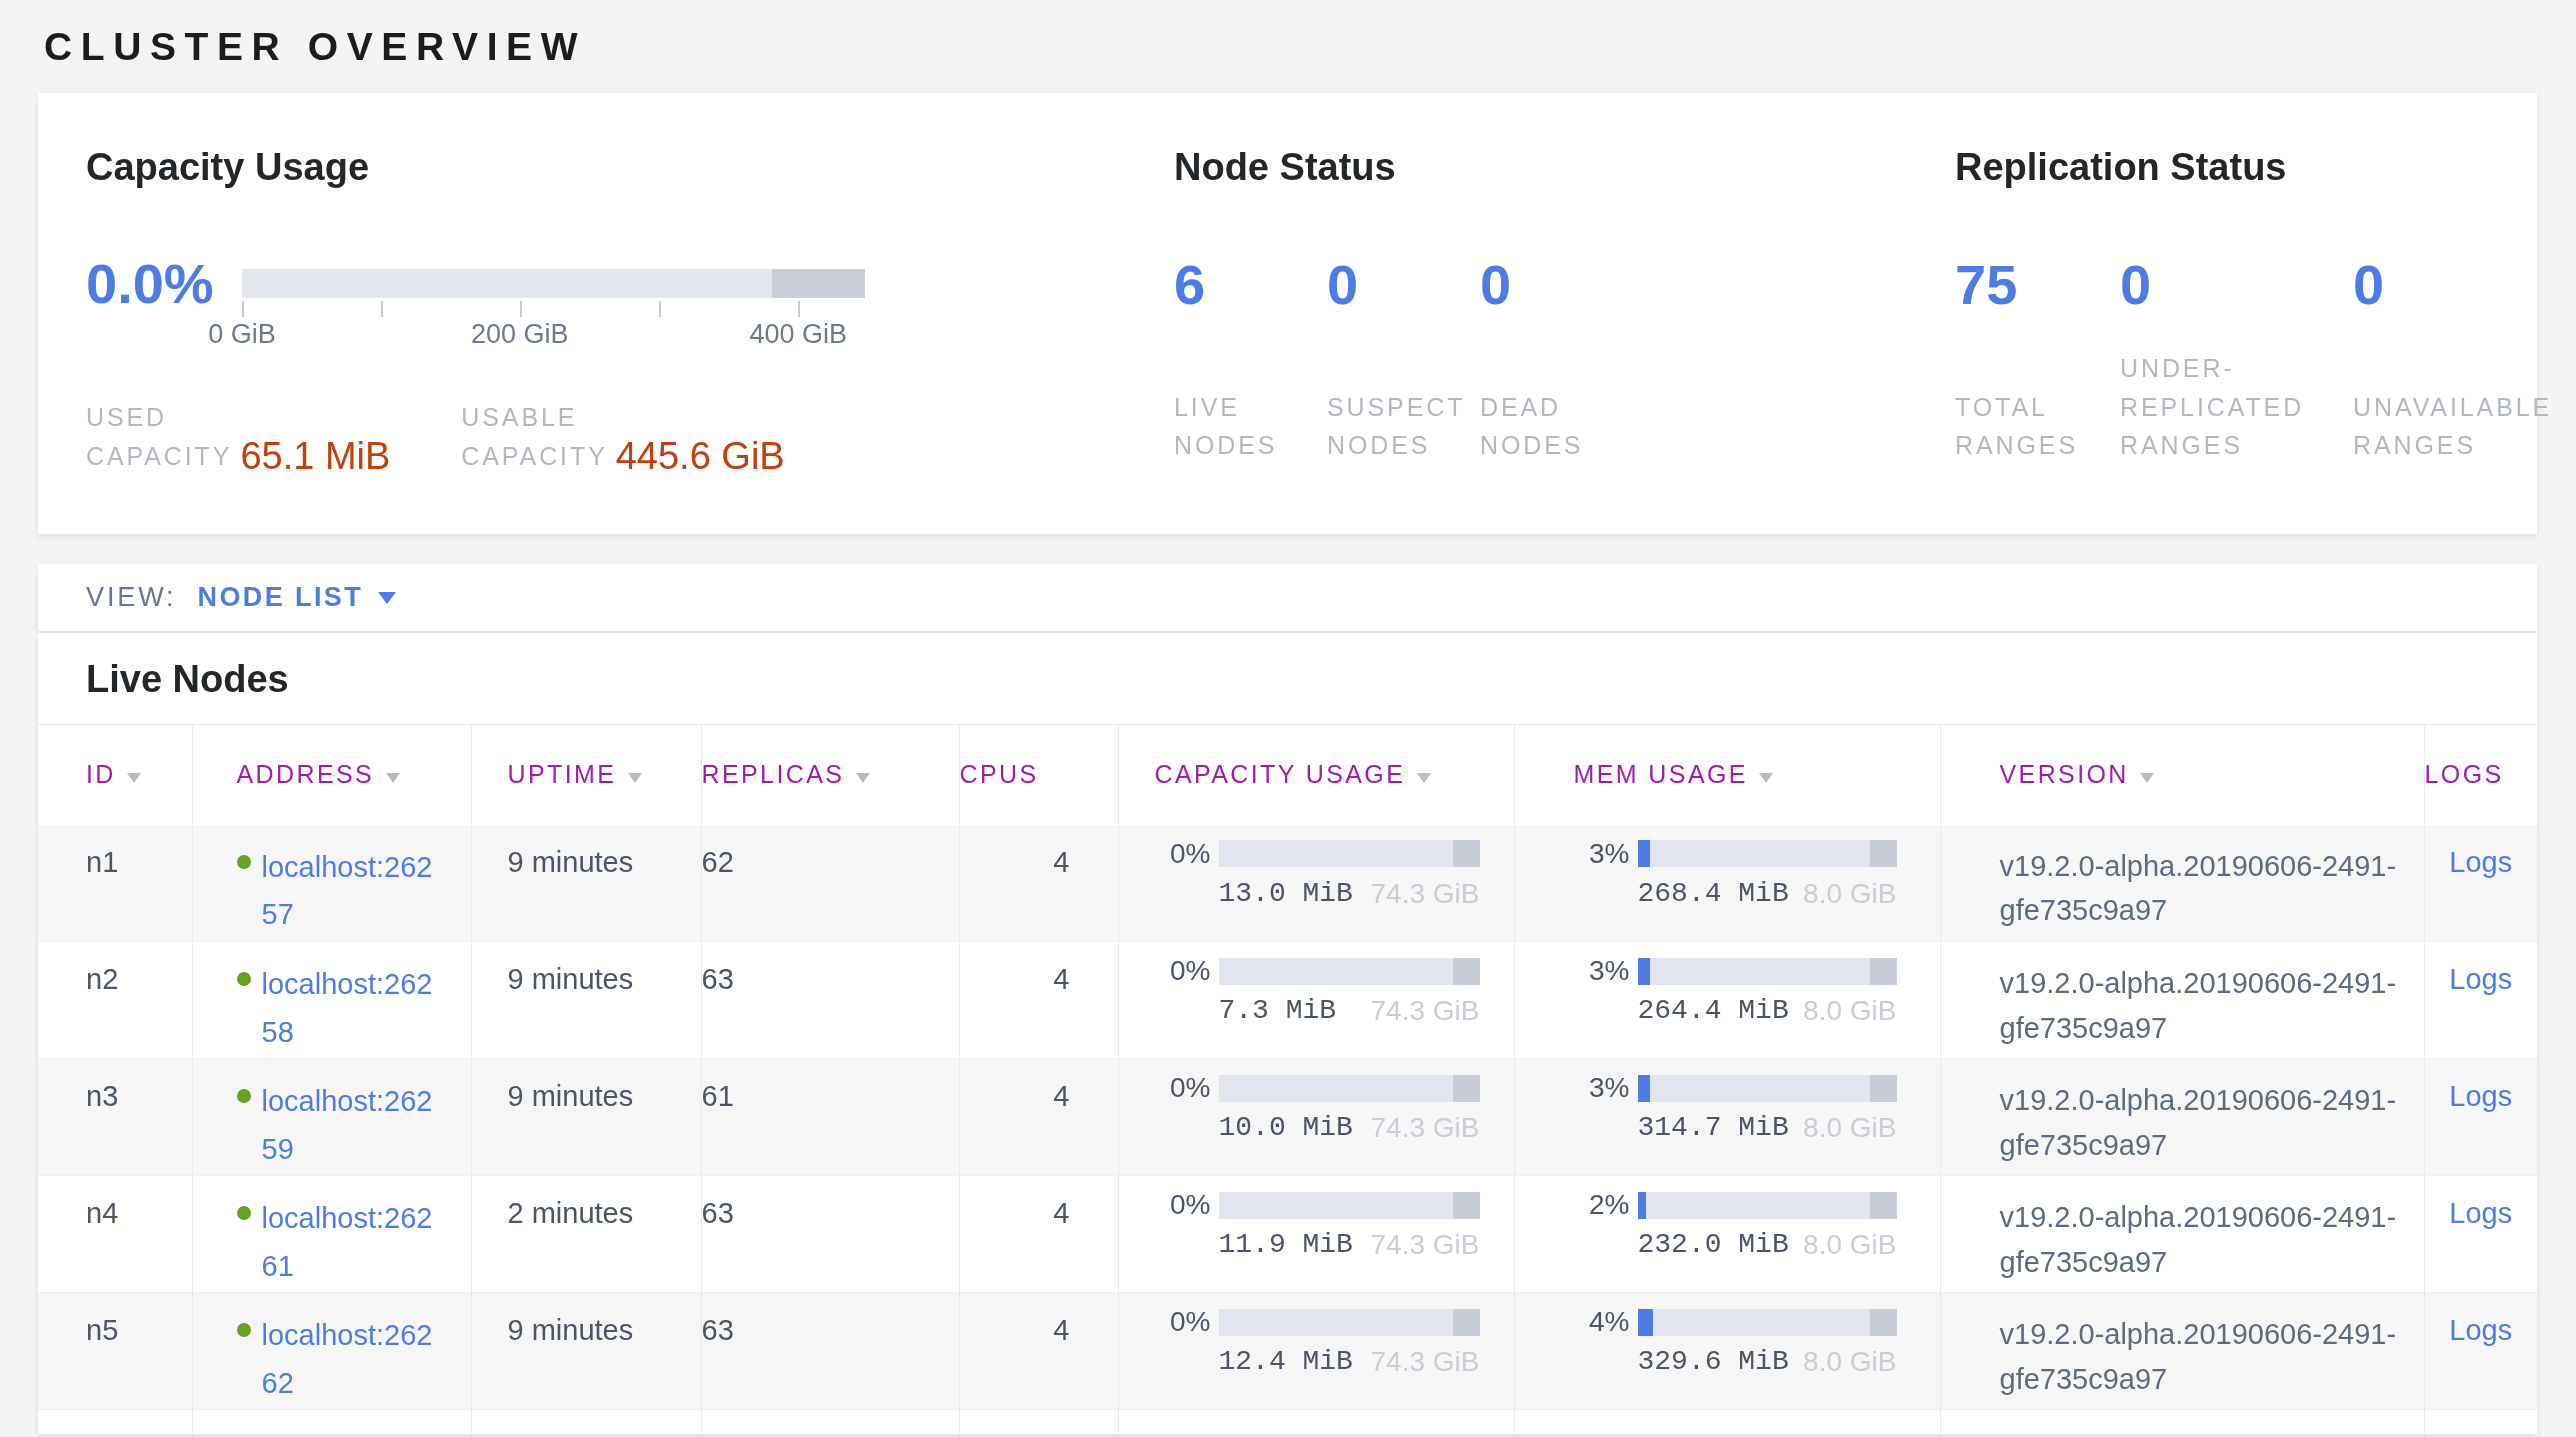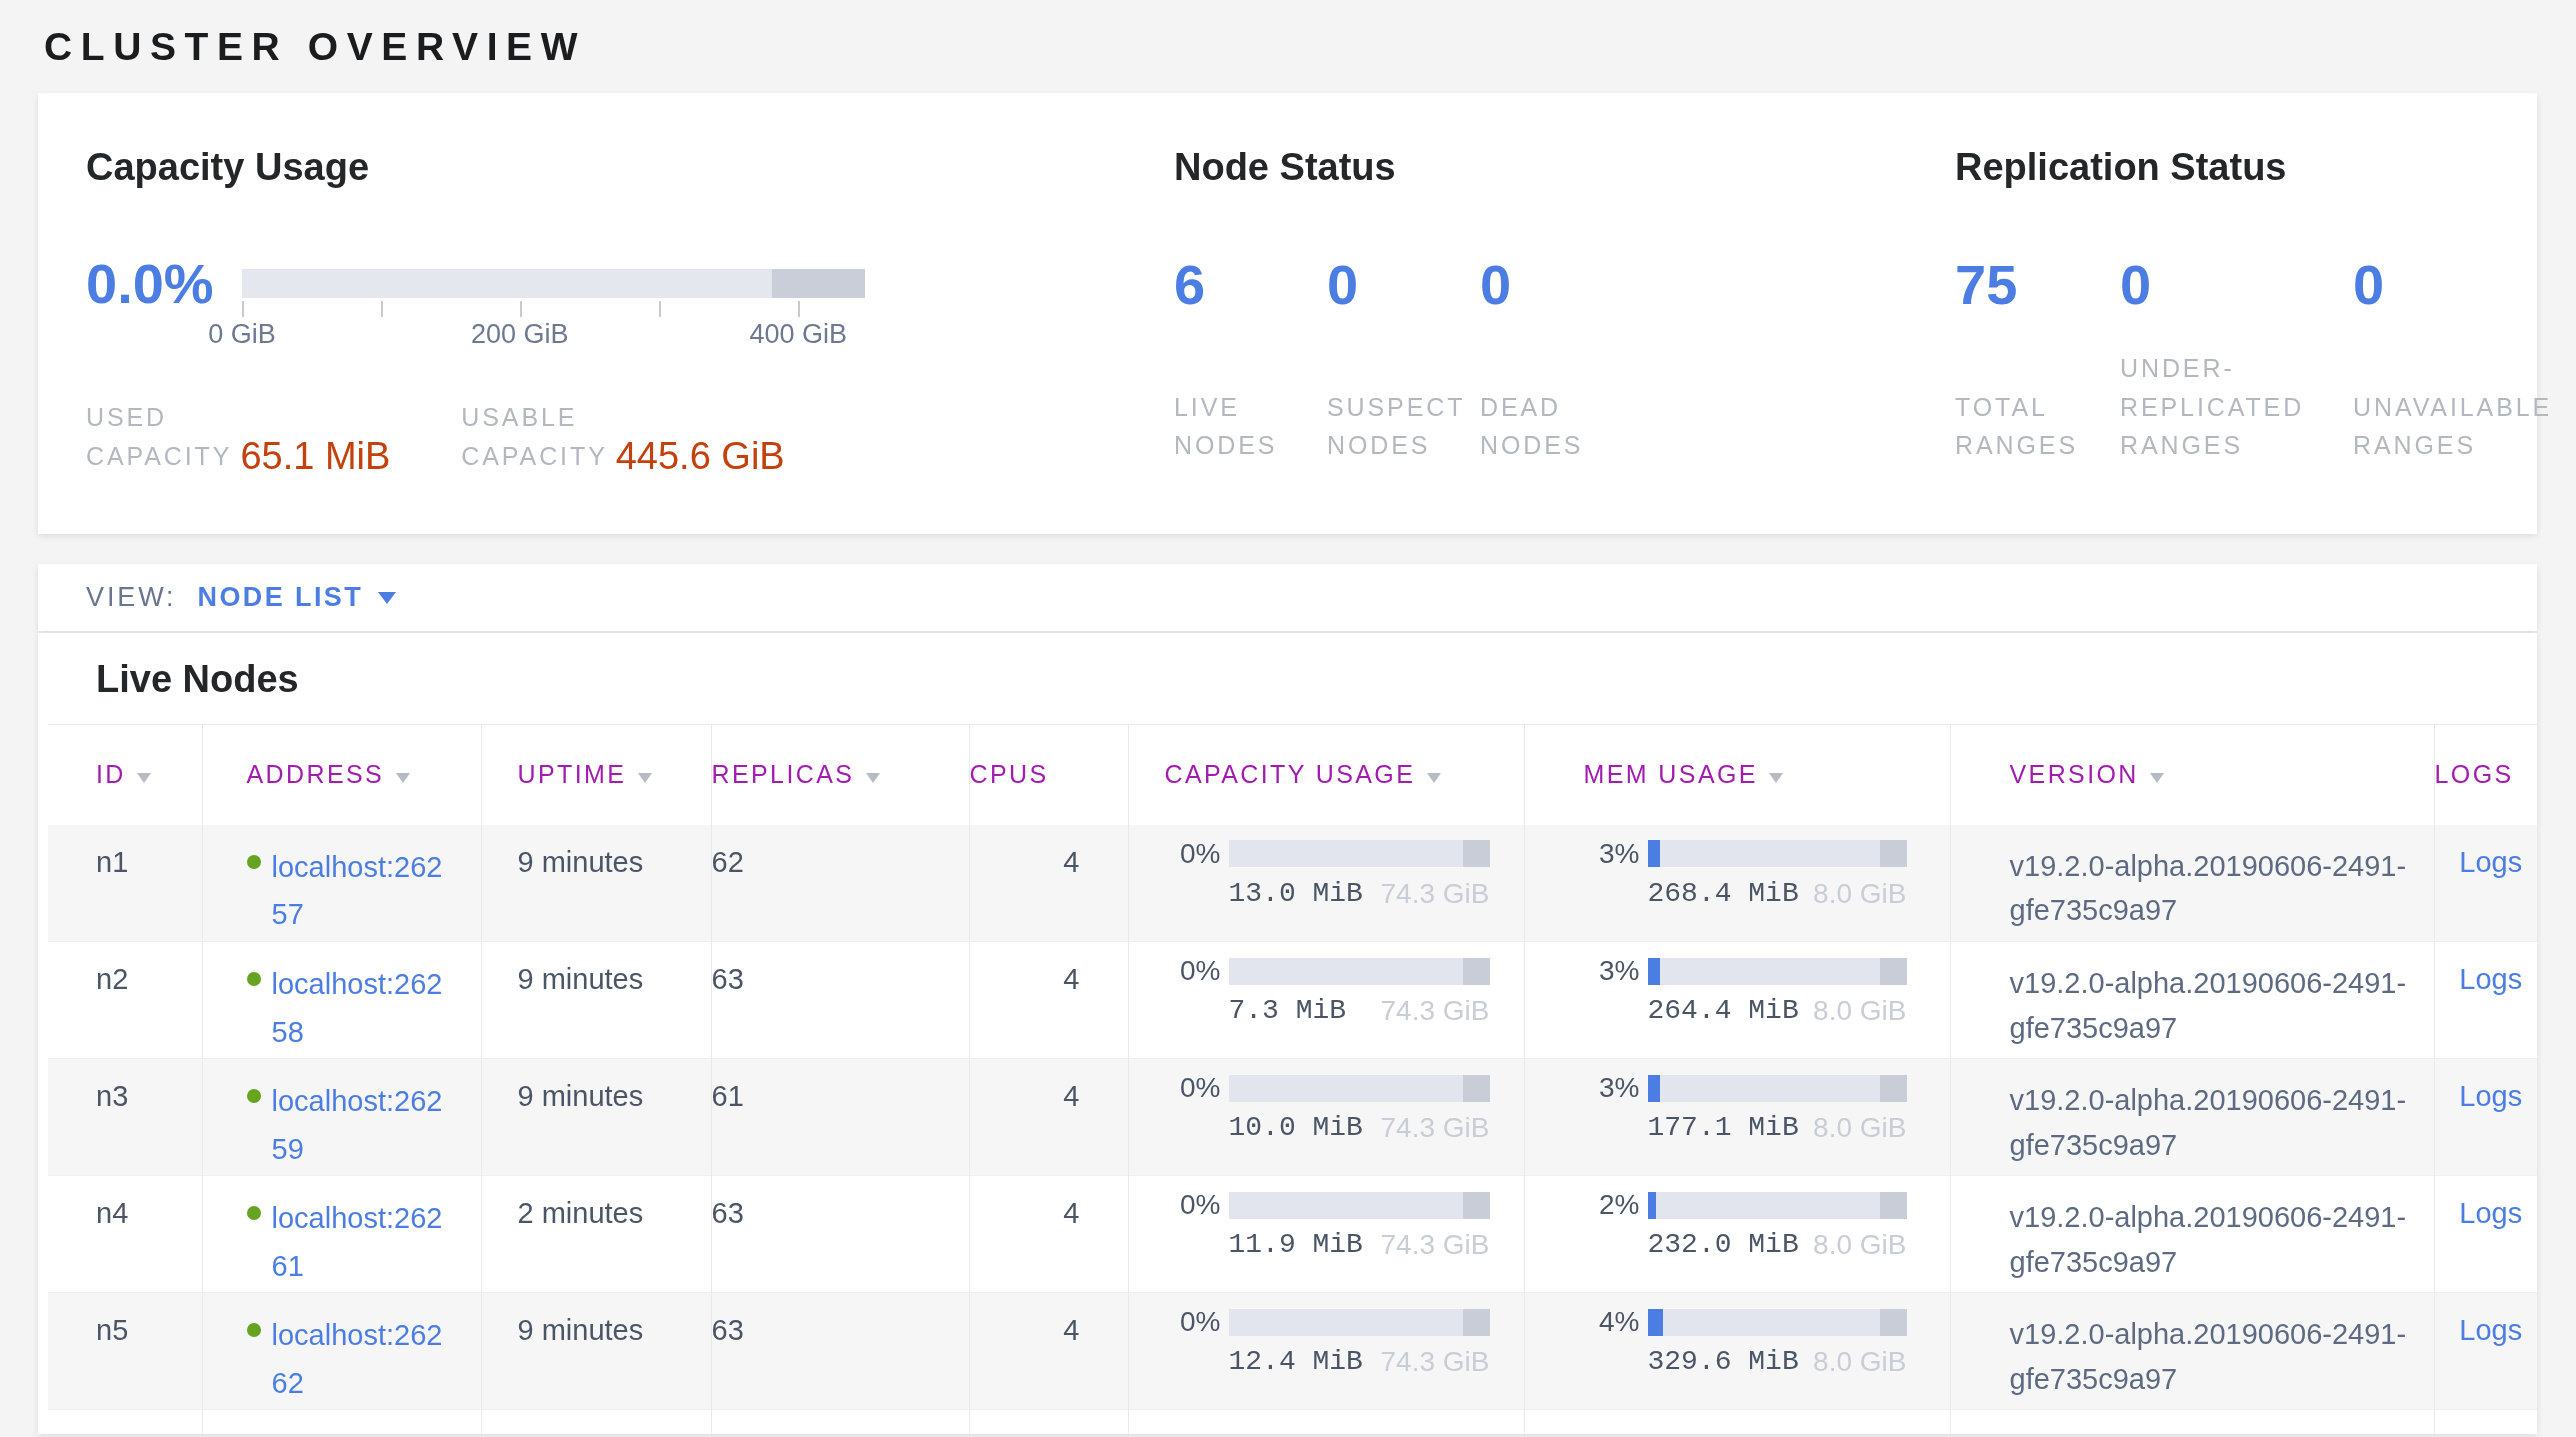--- a/index.html
+++ b/index.html
@@ -17,21 +17,20 @@
     letter-spacing: 8.6px;
     color: #1b1c1e;
   }
   
   .card {
     position: absolute;
     left: 38px;
     width: 2499px;
     background: #ffffff;
     box-shadow: 0 2.9px 6.7px rgba(0,0,0,0.10);
-    padding-left: 10px;
   }
   #summary-card { top: 93px; height: 441px; }
   #view-bar     { top: 564px; height: 67px; }
   #table-card   { top: 633px; height: 801px; overflow: hidden; }
 
   
   .sec-heading {
     position: absolute; top: 53px;
     font-size: 38px; font-weight: 600; color: #242729;
   }
@@ -376,21 +375,21 @@
     </td>
     <td class="c-mem">
       <div class="usage-top">
         <span class="usage-pct">3%</span>
         <span class="meter">
           <span class="m-dark"></span>
           <span class="m-fill" style="width: 11.5px;"></span>
         </span>
       </div>
       <div class="usage-values">
-        <span class="usage-used">177.1 MiB</span>
+        <span class="usage-used">314.7 MiB</span>
         <span class="usage-total">8.0 GiB</span>
       </div>
     </td>
     <td class="c-version">
       <span class="version-text">v19.2.0-alpha.20190606-2491-
 gfe735c9a97</span>
     </td>
     <td class="c-logs">
       <a class="logs-link">Logs</a>
     </td>

